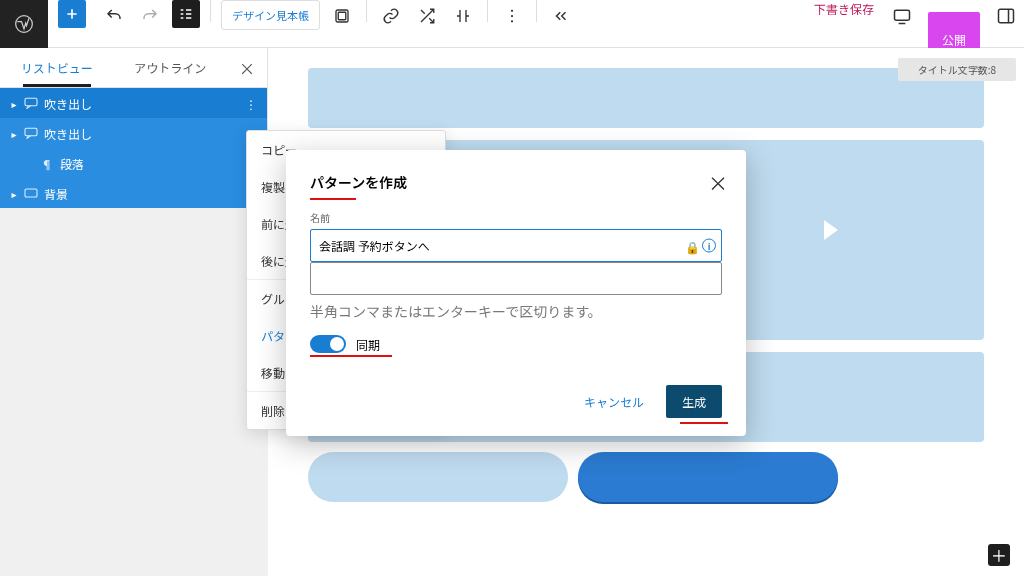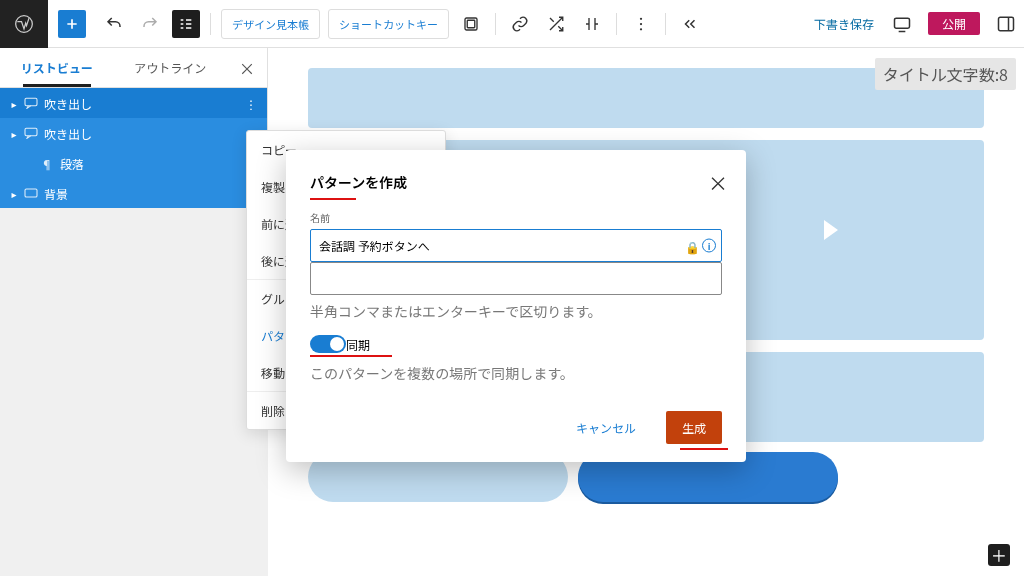--- a/index.html
+++ b/index.html
@@ -1,43 +1,43 @@
 <!DOCTYPE html>
 <html><head>
 <meta charset="utf-8">
 <style>
 *{box-sizing:border-box;margin:0;padding:0;font-family:-apple-system,BlinkMacSystemFont,"Segoe UI","Hiragino Sans","Noto Sans JP",sans-serif}
 body{width:1024px;height:576px;overflow:hidden;background:#f0f0f0;position:relative}
-.topbar{height:48px;background:#fff;display:flex;align-items:center;border-bottom:1px solid #e0e0e0;font-size:12px}
+.topbar{height:48px;background:#fff;display:flex;align-items:flex-start;border-bottom:1px solid #e0e0e0;font-size:12px}
 .wp-logo{width:48px;height:48px;background:#222;display:flex;align-items:center;justify-content:center;color:#ccc}
 .wp-logo svg{width:20px;height:20px}
 .add-btn{width:28px;height:28px;background:#197dd2;color:#fff;display:flex;align-items:center;justify-content:center;margin:0 10px;border-radius:2px;cursor:pointer}
 .ico-btn{width:32px;height:32px;display:flex;align-items:center;justify-content:center;color:#1e1e1e;cursor:pointer;margin:0 2px}
 .ico-btn.dark{background:#1e1e1e;color:#fff;border-radius:2px;width:28px;height:28px;margin:0 4px}
 .pill{padding:6px 10px;border:1px solid #ddd;border-radius:3px;margin:0 4px;color:#197dd2;cursor:pointer;background:#fff;font-size:11px}
 .sep{width:1px;height:22px;background:#ddd;margin:0 6px}
 .spacer{flex:1}
-.draft-save{color:#0369a1;padding:0 10px;cursor:pointer}
-.publish{background:#be185d;color:#fff;padding:3px 14px;border-radius:2px;margin:0 8px;cursor:pointer}
+.draft-save{color:#be185d;padding:0 10px;cursor:pointer}
+.publish{background:#d946ef;color:#fff;padding:19px 14px;border-radius:2px;margin:12px 8px;cursor:pointer}
 .panel-left{position:absolute;top:48px;left:0;width:268px;background:#fff;border-right:1px solid #e0e0e0}
 .tabs{display:flex;border-bottom:1px solid #e0e0e0;height:40px;align-items:center;font-size:12px}
 .tab{flex:1;text-align:center;padding:10px 0;cursor:pointer;color:#555;position:relative}
-.tab.active{color:#197dd2;font-weight:700}
+.tab.active{color:#197dd2;font-weight:400}
 .tab.active::after{content:'';position:absolute;bottom:-1px;left:20%;right:20%;height:3px;background:#1e1e1e}
 .close-x{padding:0 12px;cursor:pointer;font-size:16px;color:#555}
 .tree{font-size:12px}
 .tree-row{display:flex;align-items:center;height:30px;padding-left:6px;color:#1e1e1e;cursor:pointer}
 .tree-row.sel{background:#197dd2;color:#fff}
 .tree-row.sel2{background:#2a8de0;color:#fff}
 .tree-caret{width:16px;display:inline-flex;justify-content:center;font-size:10px}
 .tree-ico{width:18px;height:14px;display:inline-flex;align-items:center;justify-content:center;margin-right:4px;opacity:.85}
 .tree-more{margin-left:auto;padding:0 10px;color:#fff}
 .canvas{position:absolute;top:48px;left:268px;right:0;bottom:0;overflow:hidden;background:#fff}
 .canvas-inner{padding:20px 60px}
-.title-count{position:absolute;top:10px;right:8px;background:#e6e6e6;font-size:16px;padding:4px 8px;border-radius:2px;color:#555}
+.title-count{position:absolute;top:10px;right:8px;background:#e6e6e6;font-size:10px;padding:4px 20px;border-radius:2px;color:#555}
 h1.page-title{font-size:26px;font-weight:700;color:#333;margin:8px 0 18px}
 .block-bubble{background:#bfdbef;border-radius:4px;margin:0 -20px 12px -20px;height:60px}
 .block-bubble.lg{height:200px;position:relative}
 .avatar-preset{position:absolute;right:14px;top:14px;width:70px;text-align:center;font-size:10px;color:#555}
 .avatar-circle{width:52px;height:52px;border-radius:50%;background:#fff;margin:0 auto 6px;display:flex;align-items:center;justify-content:center}
 .avatar-face{width:38px;height:38px;border-radius:50%;background:#f4c2c2;position:relative}
 .avatar-face::before,.avatar-face::after{content:'';position:absolute;width:4px;height:4px;background:#d66;border-radius:50%;top:14px}
 .avatar-face::before{left:10px}.avatar-face::after{right:10px}
 .play-tri{position:absolute;left:calc(100% - 160px);top:80px;width:0;height:0;border-top:10px solid transparent;border-bottom:10px solid transparent;border-left:14px solid #fff}
 .buttons-row{display:flex;gap:10px;margin-left:-20px}
@@ -53,27 +53,27 @@
 .modal h3{font-size:14px;font-weight:600;margin-bottom:6px}
 .modal-close{position:absolute;top:18px;right:18px;font-size:20px;cursor:pointer;color:#333}
 .redline{height:2px;background:#d11;margin:4px 0 8px;width:46px}
 .lbl{font-size:10px;color:#666;margin:10px 0 4px}
 .input-wrap{position:relative}
 .input{width:100%;border:1.5px solid #197dd2;border-radius:2px;padding:7px 46px 7px 8px;font-size:12px;outline:none}
 .input.plain{border:1px solid #888}
 .in-icons{position:absolute;right:6px;top:50%;transform:translateY(-50%);display:flex;gap:2px;align-items:center;color:#666;font-size:12px}
 .in-icons .circ{width:14px;height:14px;border:1.5px solid #197dd2;border-radius:50%;display:inline-flex;align-items:center;justify-content:center;font-size:9px;color:#197dd2;font-weight:700}
 .hint{font-size:14px;color:#777;margin-top:6px}
-.toggle-row{display:flex;align-items:center;margin-top:14px}
+.toggle-row{display:flex;align-items:center;gap:10px;margin-top:14px}
 .toggle{width:36px;height:18px;background:#197dd2;border-radius:10px;position:relative;cursor:pointer}
 .toggle::after{content:'';position:absolute;right:2px;top:2px;width:14px;height:14px;background:#fff;border-radius:50%}
 .redline2{height:2px;background:#d11;width:82px;margin-top:2px}
-.modal-actions{display:flex;justify-content:flex-end;gap:24px;margin-top:28px;align-items:flex-start}
+.modal-actions{display:flex;justify-content:flex-end;gap:16px;margin-top:28px;align-items:flex-start}
 .btn-cancel{color:#197dd2;cursor:pointer;padding:8px 6px}
-.btn-primary{background:#c2410c;color:#fff;padding:8px 16px;border-radius:2px;cursor:pointer}
+.btn-primary{background:#0c4a6e;color:#fff;padding:8px 16px;border-radius:2px;cursor:pointer}
 .redline3{position:absolute;right:18px;bottom:12px;width:48px;height:2px;background:#d11}
 svg{display:block}
 </style>
 </head>
 <body>
 
 <div class="topbar">
   <div class="wp-logo">
     <svg viewBox="0 0 24 24" fill="none" stroke="#ccc" stroke-width="1.5">
         <circle cx="12" cy="12" r="10"></circle>
@@ -95,21 +95,20 @@
         <path d="M15 14l5-5-5-5M20 9H10a6 6 0 00-6 6v1"></path>
       </svg>
     </div>
   <div class="ico-btn dark">
       <svg width="16" height="16" viewBox="0 0 24 24" fill="none" stroke="#fff" stroke-width="2">
         <path d="M4 6h4M4 12h4M4 18h4M12 6h8M12 12h8M12 18h8"></path>
       </svg>
     </div>
   <div class="sep"></div>
   <div class="pill">デザイン見本帳</div>
-  <div class="pill">ショートカットキー</div>
   <div class="ico-btn">
       <svg width="18" height="18" viewBox="0 0 24 24" fill="none" stroke="#333" stroke-width="1.8">
         <rect x="4" y="4" width="16" height="16" rx="2"></rect>
         <rect x="7" y="7" width="10" height="10" rx="1"></rect>
       </svg>
     </div>
   <div class="sep"></div>
   <div class="ico-btn">
       <svg width="18" height="18" viewBox="0 0 24 24" fill="none" stroke="#333" stroke-width="1.8">
         <path d="M10 14a5 5 0 007 0l3-3a5 5 0 00-7-7l-1 1M14 10a5 5 0 00-7 0l-3 3a5 5 0 007 7l1-1"></path>
@@ -242,19 +241,18 @@
       <span class="circ">i</span>
     </span>
   </div>
   <input class="input plain" style="">
   <div class="hint">半角コンマまたはエンターキーで区切ります。</div>
   <div class="toggle-row">
     <div class="toggle"></div>
     <span>同期</span>
   </div>
   <div class="redline2"></div>
-  <div class="hint">このパターンを複数の場所で同期します。</div>
   <div class="modal-actions">
     <div class="btn-cancel">キャンセル</div>
     <div class="btn-primary">生成</div>
   </div>
   <div class="redline3"></div>
 </div>
 
 </body></html>

